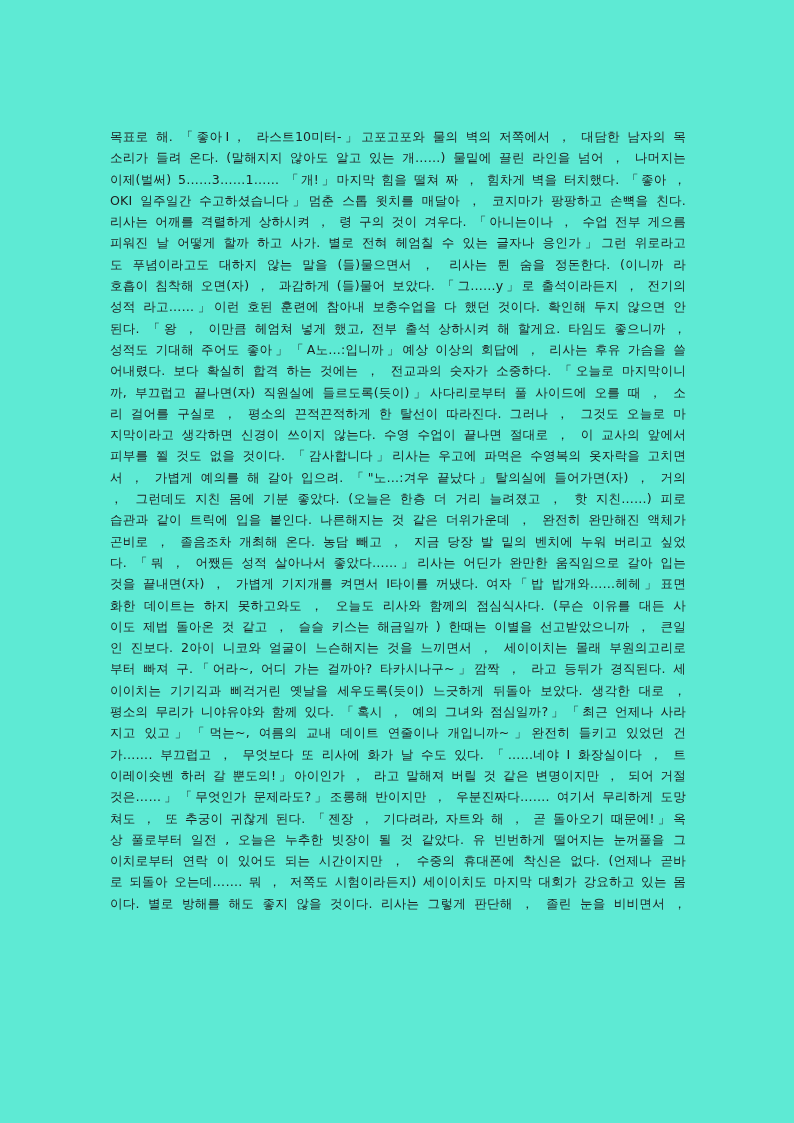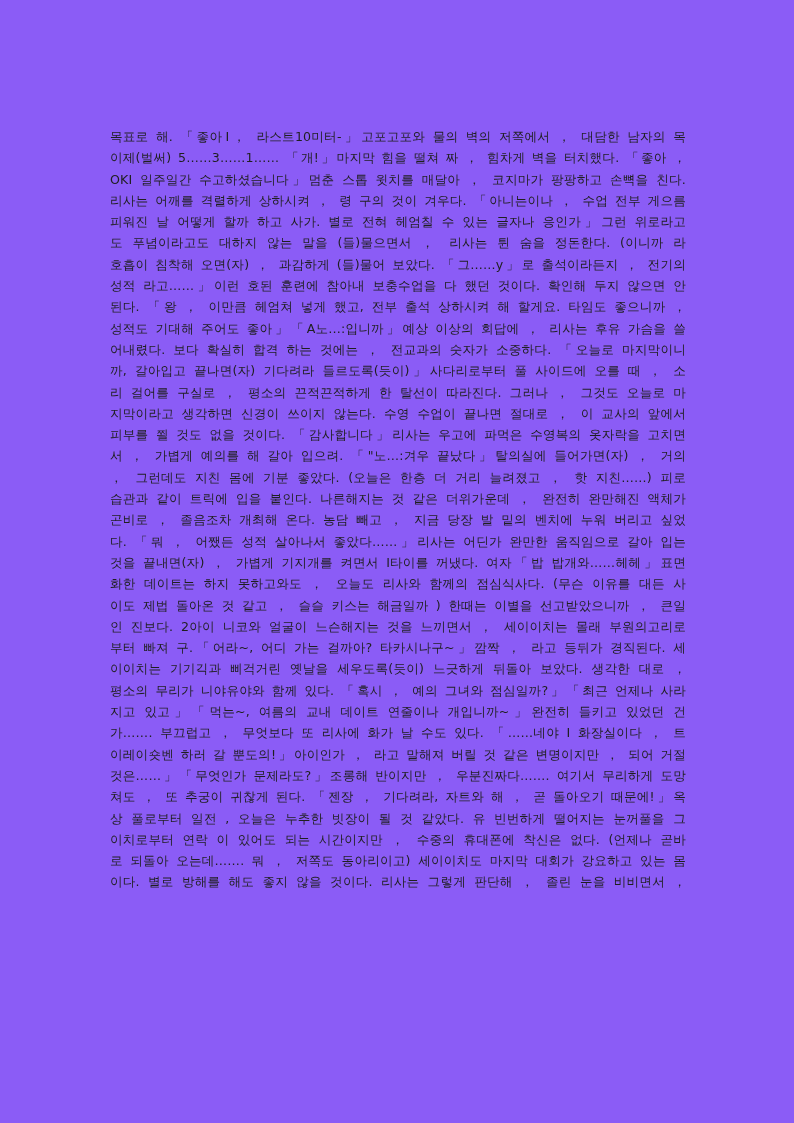--- a/index.html
+++ b/index.html
@@ -31,34 +31,35 @@
     -moz-text-align-last: justify;
     white-space: normal;
     word-break: keep-all;
     overflow: hidden;
     height: 21.3px;
   }
 </style>
 </head>
 <body>
 
-<div class="page" style="background: #8b5cf6;">
+<div class="page" style="background: #5eead4;">
   <div class="text-block" style="color: rgb(31, 31, 31);">
       <div class="text-line">목표로 해. 「좋아Ⅰ，  라스트10미터-」고포고포와 물의 벽의 저쪽에서 ，  대담한 남자의 목</div>
+      <div class="text-line">소리가 들려 온다. (말해지지 않아도 알고 있는 개……) 물밑에 끌린 라인을 넘어 ，  나머지는</div>
       <div class="text-line">이제(벌써) 5……3……1…… 「개!」마지막 힘을 떨쳐 짜 ，  힘차게 벽을 터치했다. 「좋아 ，</div>
       <div class="text-line">OKI 일주일간 수고하셨습니다」멈춘 스톱 윗치를 매달아 ，  코지마가 팡팡하고 손뼉을 친다.</div>
       <div class="text-line">리사는 어깨를 격렬하게 상하시켜 ，  령 구의 것이 겨우다. 「아니는이나 ，  수업 전부 게으름</div>
       <div class="text-line">피워진 날 어떻게 할까 하고 사가. 별로 전혀 헤엄칠 수 있는 글자나 응인가」그런 위로라고</div>
       <div class="text-line">도 푸념이라고도 대하지 않는 말을 (들)물으면서 ，  리사는 튄 숨을 정돈한다.  (이니까 라</div>
       <div class="text-line">호흡이 침착해 오면(자) ，  과감하게 (들)물어 보았다. 「그……y」로 출석이라든지 ，  전기의</div>
       <div class="text-line">성적 라고……」이런 호된 훈련에 참아내 보충수업을 다 했던 것이다. 확인해 두지 않으면 안</div>
       <div class="text-line">된다. 「왕 ，  이만큼 헤엄쳐 넣게 했고,  전부 출석 상하시켜 해 할게요. 타임도 좋으니까 ，</div>
       <div class="text-line">성적도 기대해 주어도 좋아」「A노…:입니까」예상 이상의 회답에 ，  리사는 후유 가슴을 쓸</div>
       <div class="text-line">어내렸다. 보다 확실히 합격 하는 것에는 ，  전교과의 숫자가 소중하다. 「오늘로 마지막이니</div>
-      <div class="text-line">까,  갈아입고 끝나면(자) 기다려라 들르도록(듯이)」사다리로부터 풀 사이드에 오를 때 ，  소</div>
+      <div class="text-line">까,  부끄럽고 끝나면(자) 직원실에 들르도록(듯이)」사다리로부터 풀 사이드에 오를 때 ，  소</div>
       <div class="text-line">리 걸어를 구실로 ，  평소의 끈적끈적하게 한 탈선이 따라진다.  그러나 ，  그것도 오늘로 마</div>
       <div class="text-line">지막이라고 생각하면 신경이 쓰이지 않는다. 수영 수업이 끝나면 절대로 ，  이 교사의 앞에서</div>
       <div class="text-line">피부를 쬘 것도 없을 것이다. 「감사합니다」리사는 우고에 파먹은 수영복의 옷자락을 고치면</div>
       <div class="text-line">서 ，  가볍게 예의를 해 갈아 입으려. 「"노…:겨우 끝났다」탈의실에 들어가면(자) ，  거의</div>
       <div class="text-line">，  그런데도 지친 몸에 기분 좋았다.  (오늘은 한층 더 거리 늘려졌고 ，  핫 지친……) 피로</div>
       <div class="text-line">습관과 같이 트릭에 입을 붙인다. 나른해지는 것 같은 더위가운데 ，  완전히 완만해진 액체가</div>
       <div class="text-line">곤비로 ，  졸음조차 개최해 온다. 농담 빼고 ，  지금 당장 발 밑의 벤치에 누워 버리고 싶었</div>
       <div class="text-line">다. 「뭐 ，  어쨌든 성적 살아나서 좋았다……」리사는 어딘가 완만한 움직임으로 갈아 입는</div>
       <div class="text-line">것을 끝내면(자) ，  가볍게 기지개를 켜면서 I타이를 꺼냈다. 여자「밥 밥개와……헤헤」표면</div>
       <div class="text-line">화한 데이트는 하지 못하고와도 ，  오늘도 리사와 함께의 점심식사다.  (무슨 이유를 대든 사</div>
@@ -67,16 +68,16 @@
       <div class="text-line">부터 빠져 구.「어라~,  어디 가는 걸까아?  타카시나구~」깜짝 ， 라고 등뒤가 경직된다. 세</div>
       <div class="text-line">이이치는 기기긱과 삐걱거린 옛날을 세우도록(듯이) 느긋하게 뒤돌아 보았다. 생각한 대로 ，</div>
       <div class="text-line">평소의 무리가 니야유야와 함께 있다. 「혹시 ，  예의 그녀와 점심일까?」「최근 언제나 사라</div>
       <div class="text-line">지고 있고」「먹는~,  여름의 교내 데이트 연줄이나 개입니까~」완전히 들키고 있었던 건</div>
       <div class="text-line">가……. 부끄럽고 ，  무엇보다 또 리사에 화가 날 수도 있다. 「……네야 I 화장실이다 ，  트</div>
       <div class="text-line">이레이숏벤 하러 갈 뿐도의!」아이인가 ，  라고 말해져 버릴 것 같은 변명이지만 ，  되어 거절</div>
       <div class="text-line">것은……」「무엇인가 문제라도?」조롱해 반이지만 ，  우분진짜다……. 여기서 무리하게 도망</div>
       <div class="text-line">쳐도 ，  또 추궁이 귀찮게 된다. 「젠장 ，  기다려라,  자트와 해 ，  곧 돌아오기 때문에!」옥</div>
       <div class="text-line">상 풀로부터 일전 , 오늘은 누추한 빗장이 될 것 같았다. 유 빈번하게 떨어지는 눈꺼풀을 그</div>
       <div class="text-line">이치로부터 연락 이 있어도 되는 시간이지만 ，  수중의 휴대폰에 착신은 없다.  (언제나  곧바</div>
-      <div class="text-line">로 되돌아 오는데……. 뭐 ，  저쪽도 동아리이고) 세이이치도 마지막 대회가 강요하고 있는 몸</div>
+      <div class="text-line">로 되돌아 오는데……. 뭐 ，  저쪽도 시험이라든지) 세이이치도 마지막 대회가 강요하고 있는 몸</div>
       <div class="text-line">이다. 별로 방해를 해도 좋지 않을 것이다. 리사는 그렇게 판단해 ，  졸린 눈을 비비면서 ，</div>
     </div>
 </div>
 
 </body></html>

